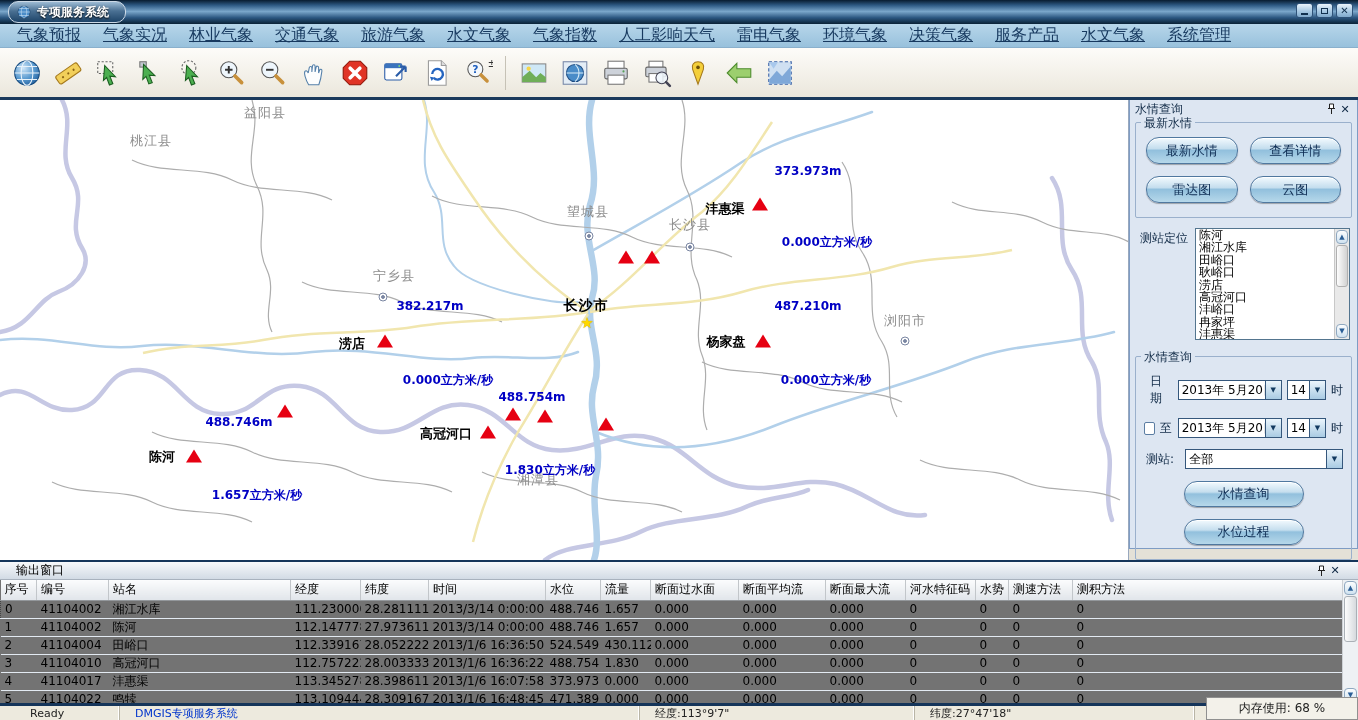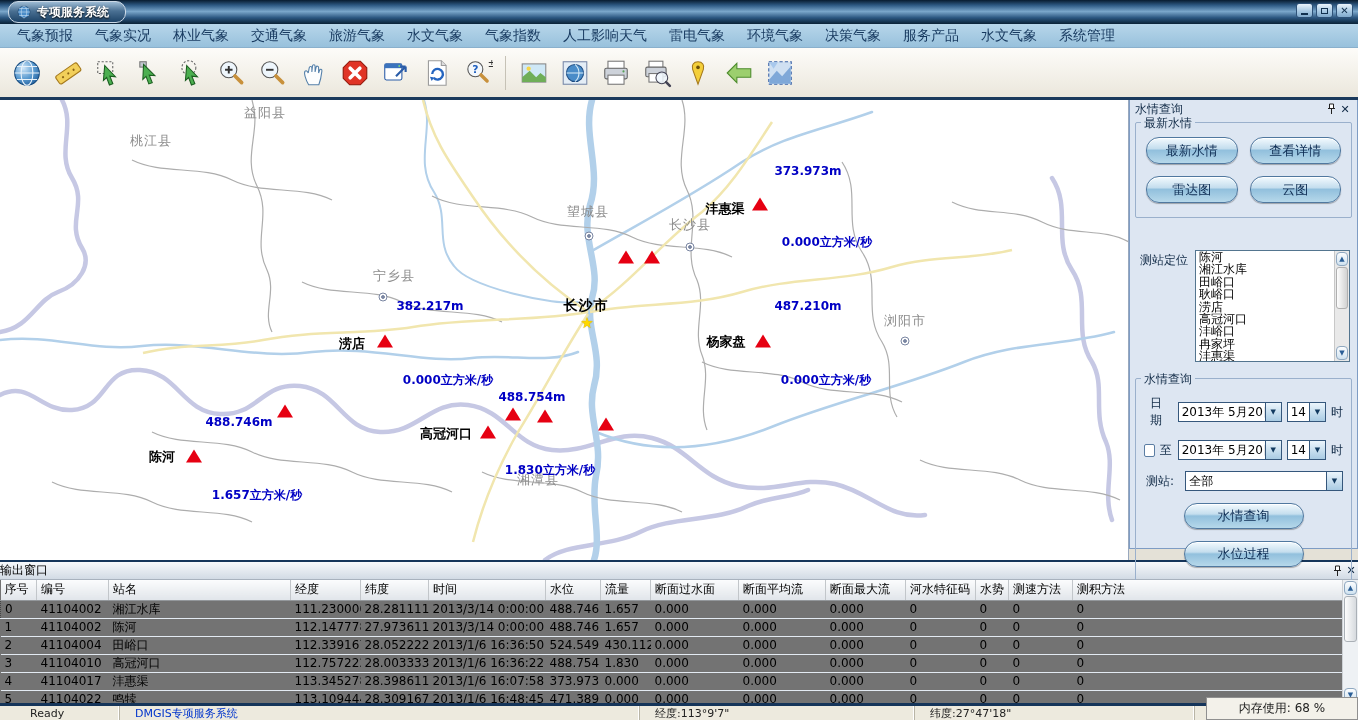--- a/index.html
+++ b/index.html
@@ -14,21 +14,21 @@
 .win-controls { position:absolute; right:5px; top:3px; display:flex; gap:3px; }
 .winbtn { width:17px; height:15px; border-radius:3px; border:1px solid #2e5278; color:#12314f;
   background:linear-gradient(#eaf4fc,#a9cae4 55%,#7fa9cc); display:flex; align-items:center; justify-content:center; }
 .winbtn .bar { width:7px; height:2px; background:#12314f; margin-top:6px; }
 .winbtn .sq  { width:7px; height:6px; border:1.5px solid #12314f; }
 .winbtn .x   { font-size:10px; line-height:1; }
 
 
 .menubar { height:24px; background:linear-gradient(#b7d6ea,#98c1dc); display:flex; align-items:center;
   padding-left:6px; border-bottom:1px solid #8ab0cc; }
-.menu-item { padding:0 11px; font-size:14px; color:#17395f; white-space:nowrap; }
+.menu-item { padding:0 11px; font-size:16px; color:#17395f; white-space:nowrap;text-decoration:underline; }
 
 
 .toolbar { height:52px; background:linear-gradient(#fdfcf9,#ebe7dc); display:flex; align-items:center;
   padding-left:10px; gap:8px; border-bottom:3px solid #1b3a5c; }
 .tool { width:33px; height:33px; display:flex; align-items:center; justify-content:center; }
 .tsep { width:1px; height:34px; background:#c6c2b6; margin:0 3px; }
 
 
 .main { height:460px; display:flex; background:#e4e1d7; }
 .map { position:relative; flex:1; height:460px; background:#fff; overflow:hidden; border-right:1px solid #98a8be; }
@@ -48,40 +48,40 @@
 .panel { width:229px; height:449px; background:#dde6f2; border:1px solid #7e9cc4; border-top:none; }
 .panel-title { height:18px; display:flex; align-items:center; padding:0 5px; font-size:12px; color:#102a46; }
 .panel-title .sp { flex:1; }
 .pin-btn,.close-btn { width:14px; height:14px; display:flex; align-items:center; justify-content:center; color:#102a46; font-size:11px; }
 .grp { margin:4px 5px 0; border:1px solid #9ab0cc; border-radius:2px; position:relative; }
 .grp-label { position:absolute; top:-8px; left:5px; background:#dde6f2; padding:0 3px; font-size:12px; color:#102a46; }
 .btn2x2 { display:grid; grid-template-columns:1fr 1fr; gap:12px 12px; padding:14px 10px 14px; }
 .gbtn { height:27px; border-radius:13px; font-size:13px; color:#0c2b52; display:flex; align-items:center; justify-content:center;
   background:linear-gradient(#f3fafe,#c5deee 42%,#92c0dd 50%,#b6d8ea); border:1px solid #50789f;
   box-shadow:inset 0 1px 0 #fff,0 1px 1px rgba(0,0,0,.3); }
-.locrow { display:flex; margin:32px 7px 0 10px; gap:7px; }
+.locrow { display:flex; margin:10px 7px 0 10px; gap:7px; }
 .locrow .llab { font-size:12px; color:#102a46; padding-top:2px; }
 .listbox { flex:1; height:112px; background:#fff; border:1px solid #53758f; position:relative; overflow:hidden; padding-right:15px; }
 .lst-item { font-size:12px; line-height:12.4px; padding-left:3px; white-space:nowrap; }
 .lbscroll { position:absolute; right:0; top:0; bottom:0; width:15px; background:#e9e9e9; border-left:1px solid #c8c8c8; }
 .sbtn { height:14px; margin:1px; border-radius:4px; background:linear-gradient(#fcfdfe,#cfe2f0); border:1px solid #8fa8c0;
   display:flex; align-items:center; justify-content:center; font-size:7px; color:#2a5e96; }
 .lbthumb { margin:1px; height:42px; border-radius:3px; background:linear-gradient(90deg,#fdfdfd,#d2d2d2); border:1px solid #b0b0b0; }
 .frow { display:flex; align-items:center; margin:11px 8px 0 8px; gap:5px; font-size:12px; color:#102a46; }
 .combo { display:flex; border:1px solid #35577c; background:#fff; height:20px; align-items:center; }
 .combo .val { flex:1; font-size:12px; padding:0 3px; white-space:nowrap; overflow:hidden; color:#000; }
 .combo .dd { width:16px; align-self:stretch; border-left:1px solid #35577c; font-size:7px; color:#123a60;
   background:linear-gradient(#ebf5fc,#a9cbe3); display:flex; align-items:center; justify-content:center; }
 .cb { width:13px; height:13px; border:1px solid #5b7da3; background:#fff; border-radius:2px; }
 .panel-btn { width:120px; height:26px; margin:12px auto 0; }
 
 
 .output { border-top:2px solid #15355a; border-bottom:3px solid #15355a; background:#fff; }
 .out-title { height:18px; background:linear-gradient(#f7f9fb,#d2dbe5); display:flex; align-items:center;
-  padding:0 0; font-size:12px; color:#000; border-bottom:1px solid #a8b2be; }
+  padding:0 16px; font-size:12px; color:#000; border-bottom:1px solid #a8b2be; }
 .out-title .sp { flex:1; }
 .table-wrap { position:relative; height:123px; overflow:hidden; background:#737373; }
 table { border-collapse:collapse; table-layout:fixed; width:1342px; font-size:12px; }
 th { height:20px; background:linear-gradient(#fbfcfd,#e1e5ea); border-right:1px solid #c2c6ca; border-bottom:1px solid #93979b;
   font-weight:normal; text-align:left; padding:0 4px; white-space:nowrap; overflow:hidden; }
 td { height:16px; padding:0 4px; border-bottom:1px solid #e3eaf2; white-space:nowrap; overflow:hidden; color:#000; }
 tbody tr:first-child td { border-top:1px dotted #444; }
 tbody tr:first-child td:first-child { border-left:1px dotted #444; }
 .vscroll { position:absolute; right:0; top:0; bottom:0; width:16px; background:#eef1f4; border-left:1px solid #cdd1d5; }
 .vthumb { margin:1px; height:46px; border-radius:3px; background:linear-gradient(90deg,#fdfdfd,#d6dade); border:1px solid #aab0b6; }

